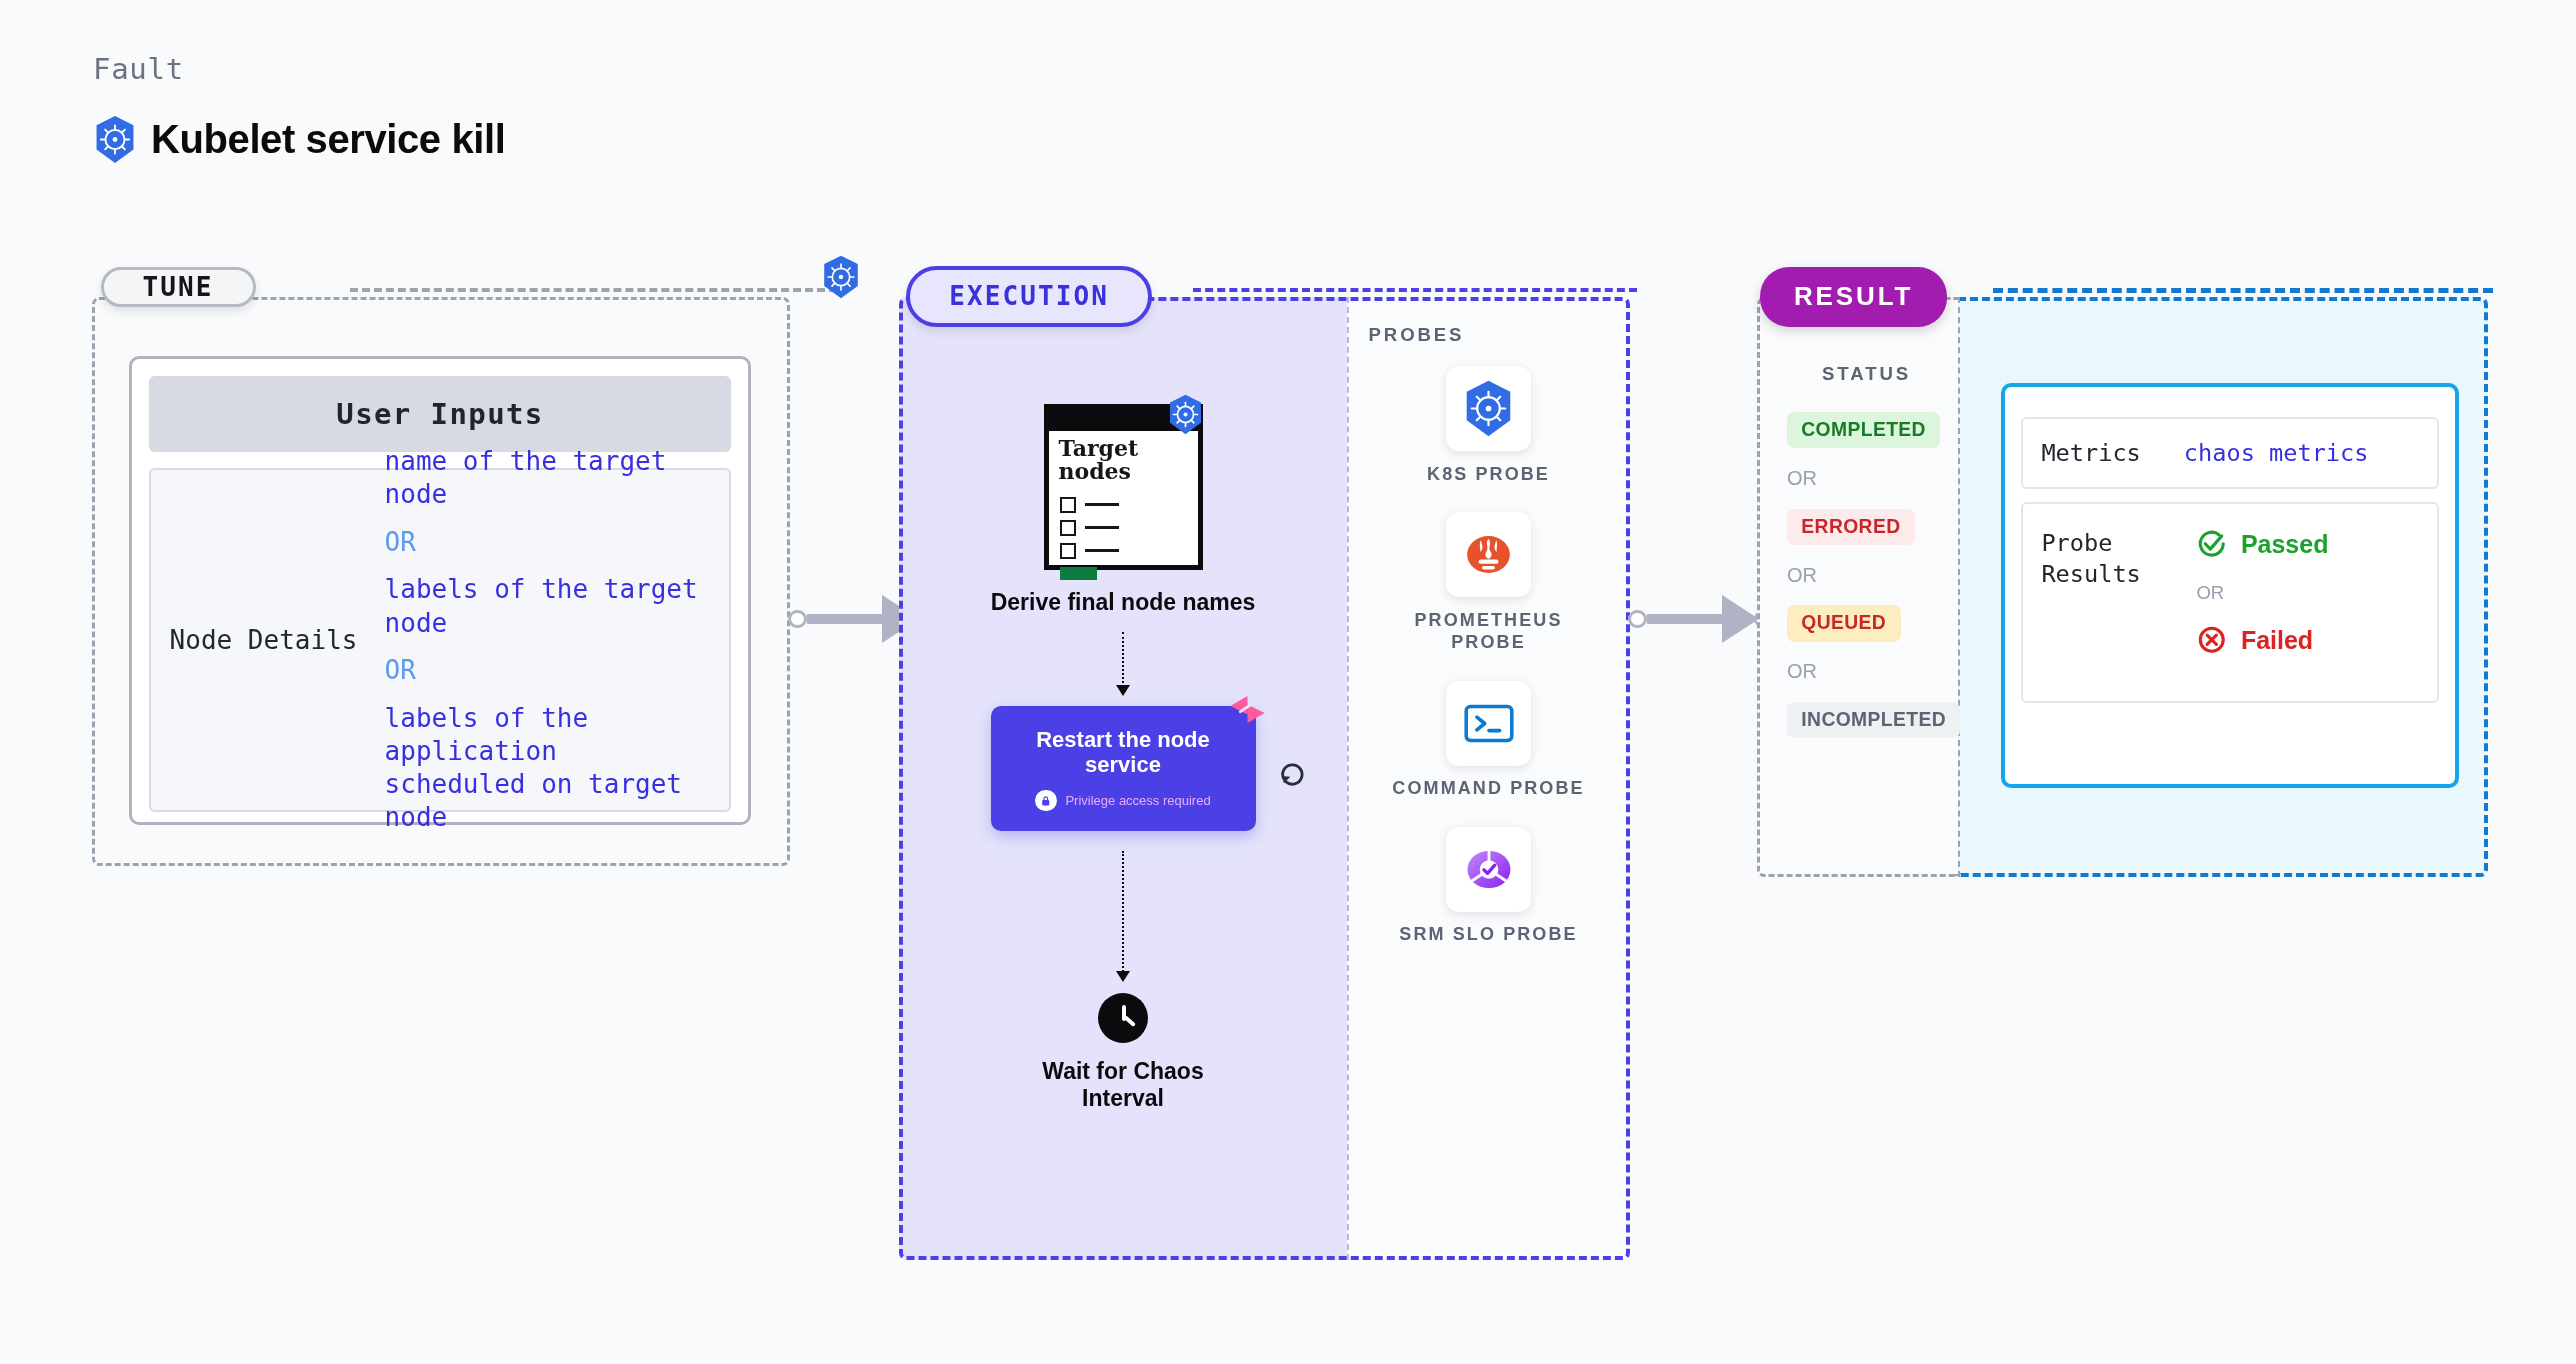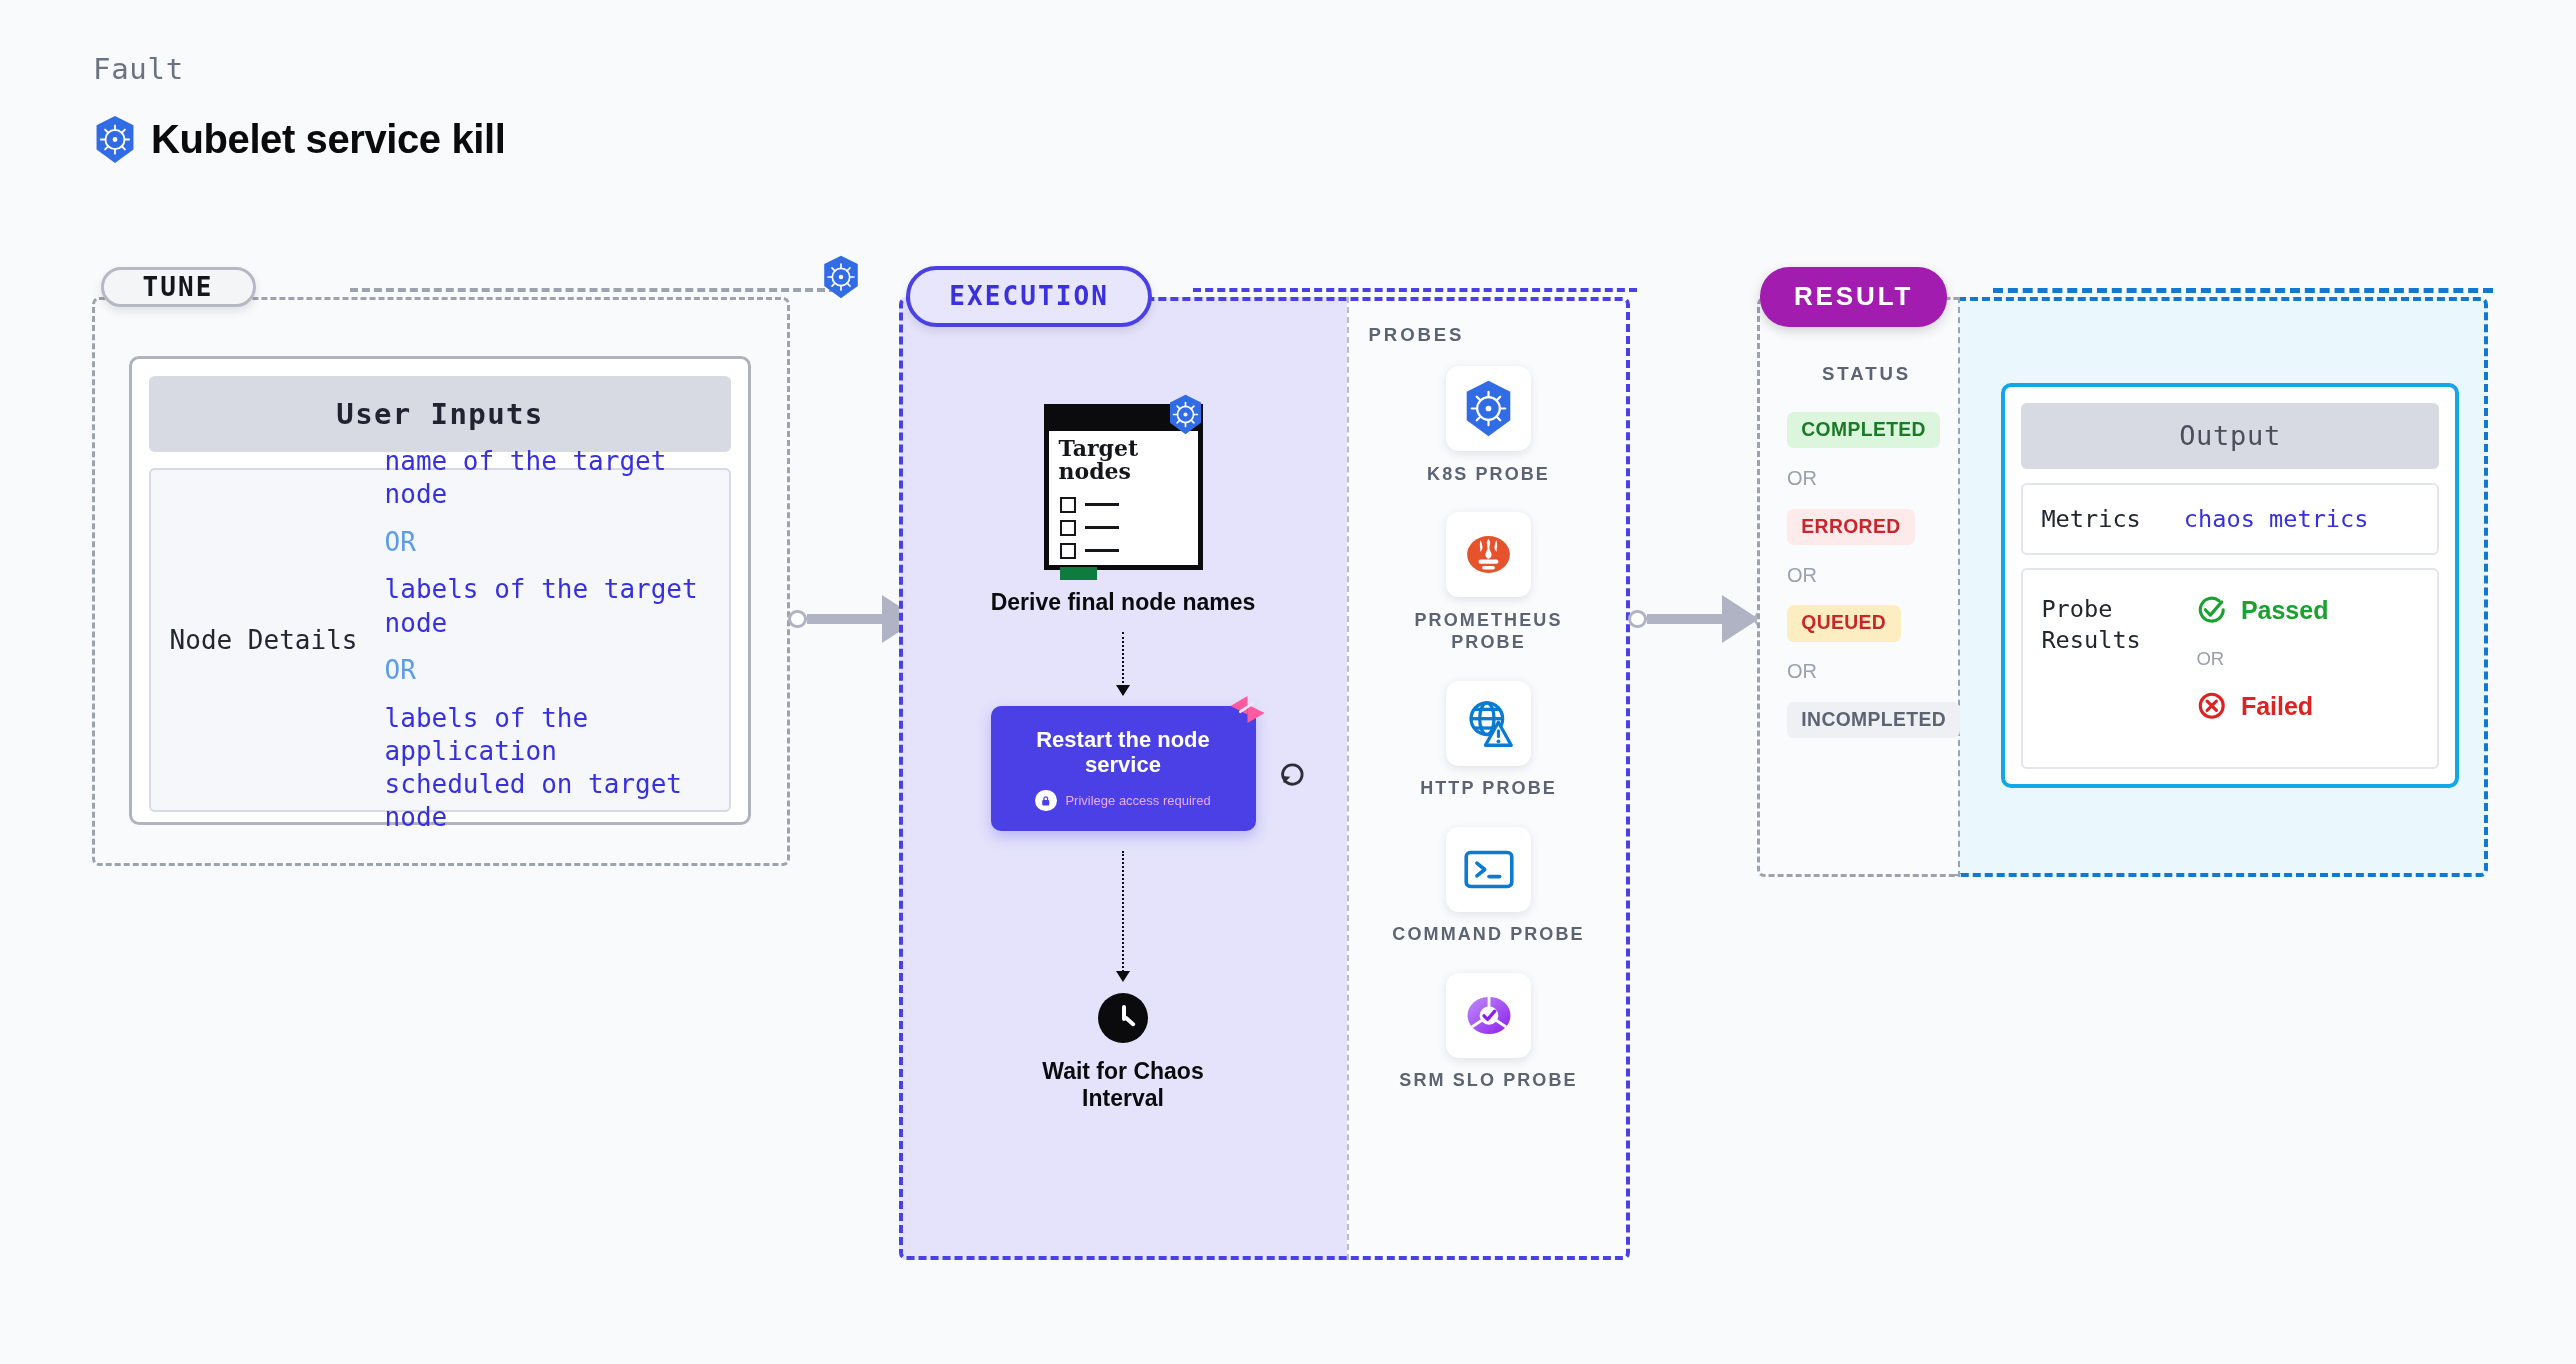--- a/index.html
+++ b/index.html
@@ -497,37 +497,20 @@
             <path d="M40 18 c-6 8 2 10 -3 18 c-4 6 2 10 3 10 c1 0 7 -4 3 -10 c-5 -8 3 -10 -3 -18z" fill="#fff"></path>
             <path d="M29 20 c-3 8 1 12 -1 16 c5 -2 4 -9 1 -16z" fill="#fff"></path>
             <path d="M51 20 c3 8 -1 12 1 16 c-5 -2 -4 -9 -1 -16z" fill="#fff"></path>
             <rect x="26" y="47" width="28" height="6" rx="3" fill="#fff"></rect>
             <rect x="31" y="56" width="18" height="5" rx="2.5" fill="#fff"></rect>
           </svg>
         </div>
         <div class="probe-name">PROMETHEUS PROBE</div>
       </div>
 
-      <div class="probe-item">
-        <div class="probe-tile">
-          <svg width="56" height="56" viewBox="0 0 78 78">
-            <g fill="none" stroke="#0b7ad1" stroke-width="4.6">
-              <circle cx="36" cy="33" r="22"></circle>
-              <ellipse cx="36" cy="33" rx="10" ry="22"></ellipse>
-              <line x1="14" y1="33" x2="58" y2="33"></line>
-              <line x1="18" y1="20" x2="54" y2="20"></line>
-              <line x1="18" y1="46" x2="54" y2="46"></line>
-            </g>
-            <path d="M52 38 L70 70 L34 70 Z" fill="#fafbfd" stroke="#0b7ad1" stroke-width="4.6" stroke-linejoin="round"></path>
-            <rect x="50" y="48" width="4.4" height="12" rx="2" fill="#0b7ad1"></rect>
-            <circle cx="52.2" cy="64.5" r="2.6" fill="#0b7ad1"></circle>
-          </svg>
-        </div>
-        <div class="probe-name">HTTP PROBE</div>
-      </div>
 
       <div class="probe-item">
         <div class="probe-tile">
           <svg width="56" height="47" viewBox="0 0 78 66">
             <rect x="7" y="9" width="64" height="48" rx="6" fill="none" stroke="#0b7ad1" stroke-width="5"></rect>
             <path d="M22 24 L33 33 L22 42" fill="none" stroke="#0b7ad1" stroke-width="5" stroke-linecap="round" stroke-linejoin="round"></path>
             <line x1="39" y1="43" x2="54" y2="43" stroke="#0b7ad1" stroke-width="5" stroke-linecap="round"></line>
           </svg>
         </div>
         <div class="probe-name">COMMAND PROBE</div>
@@ -576,21 +559,20 @@
     <div class="status-chip chip-completed">COMPLETED</div>
     <div class="status-or">OR</div>
     <div class="status-chip chip-errored">ERRORED</div>
     <div class="status-or">OR</div>
     <div class="status-chip chip-queued">QUEUED</div>
     <div class="status-or">OR</div>
     <div class="status-chip chip-incompleted">INCOMPLETED</div>
   </div>
 
   <div id="output-card">
-    <div id="output-header">Output</div>
     <div id="metrics-row">
       <span id="metrics-key">Metrics</span>
       <span id="metrics-val">chaos metrics</span>
     </div>
     <div id="probe-results-row">
       <div id="probe-results-key">Probe Results</div>
       <div id="probe-results-vals">
         <div class="pr-line">
           <span>
             <svg width="31.5" height="31.5" viewBox="0 0 44 44">

